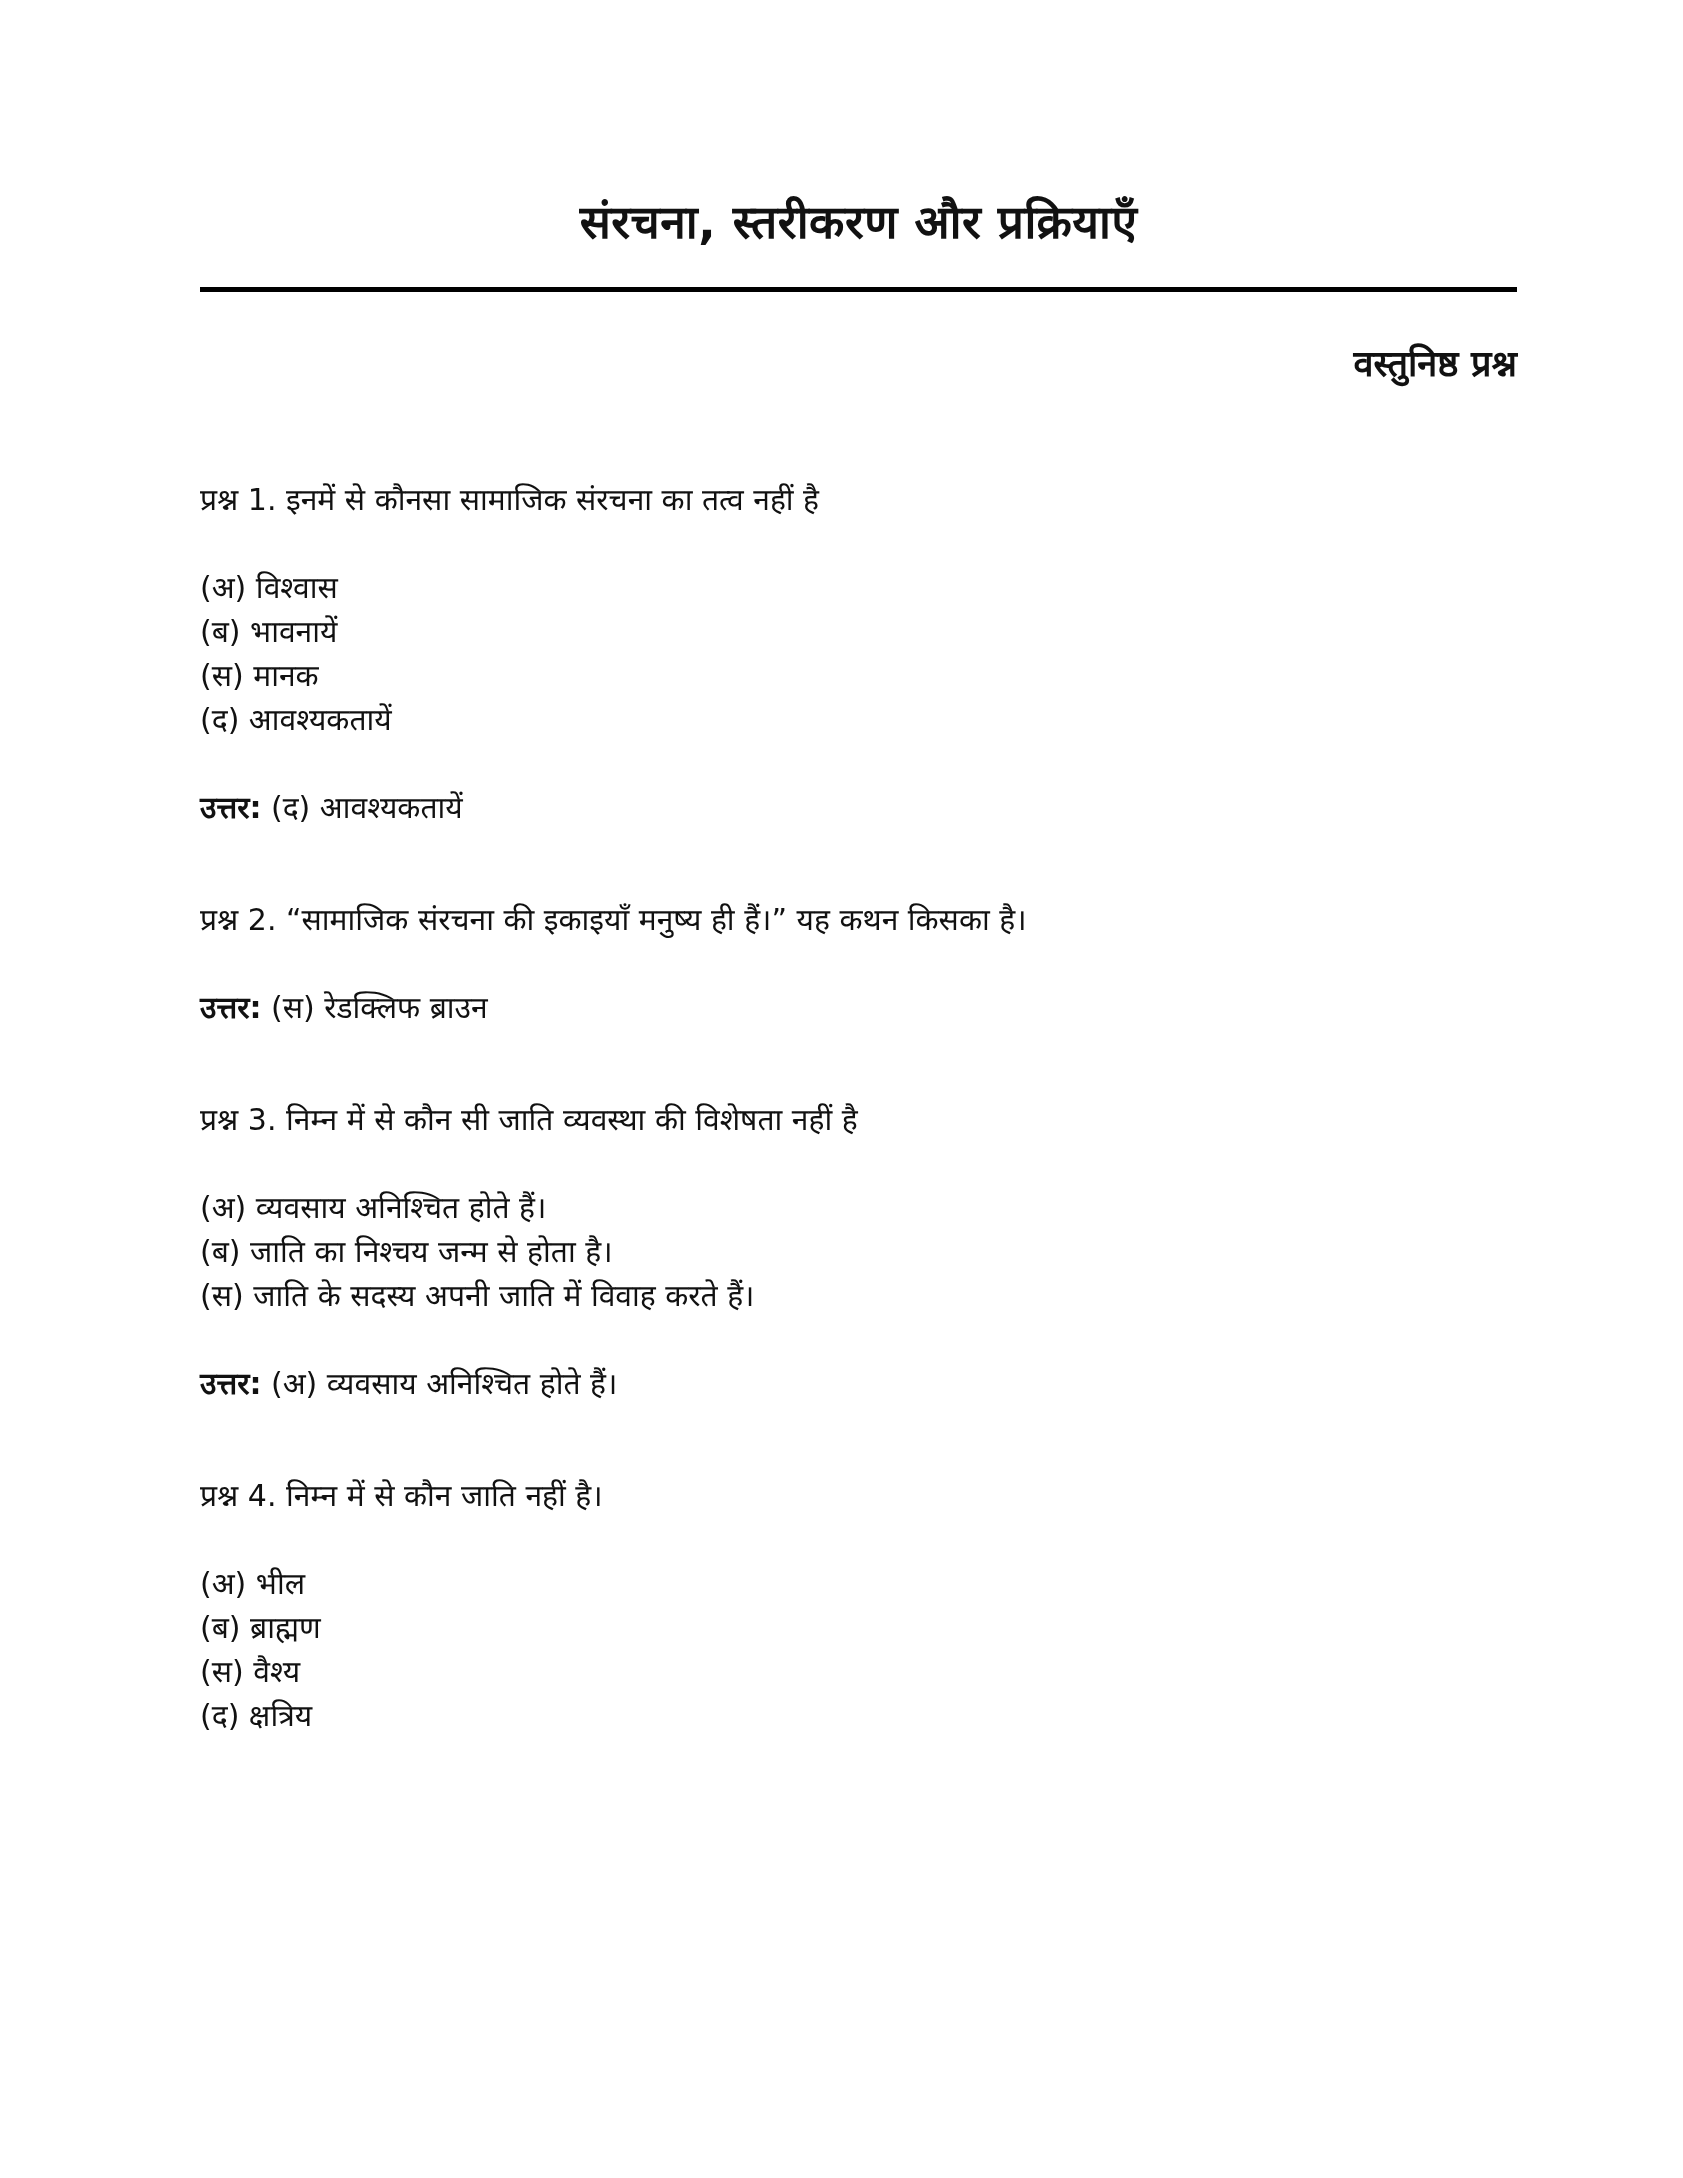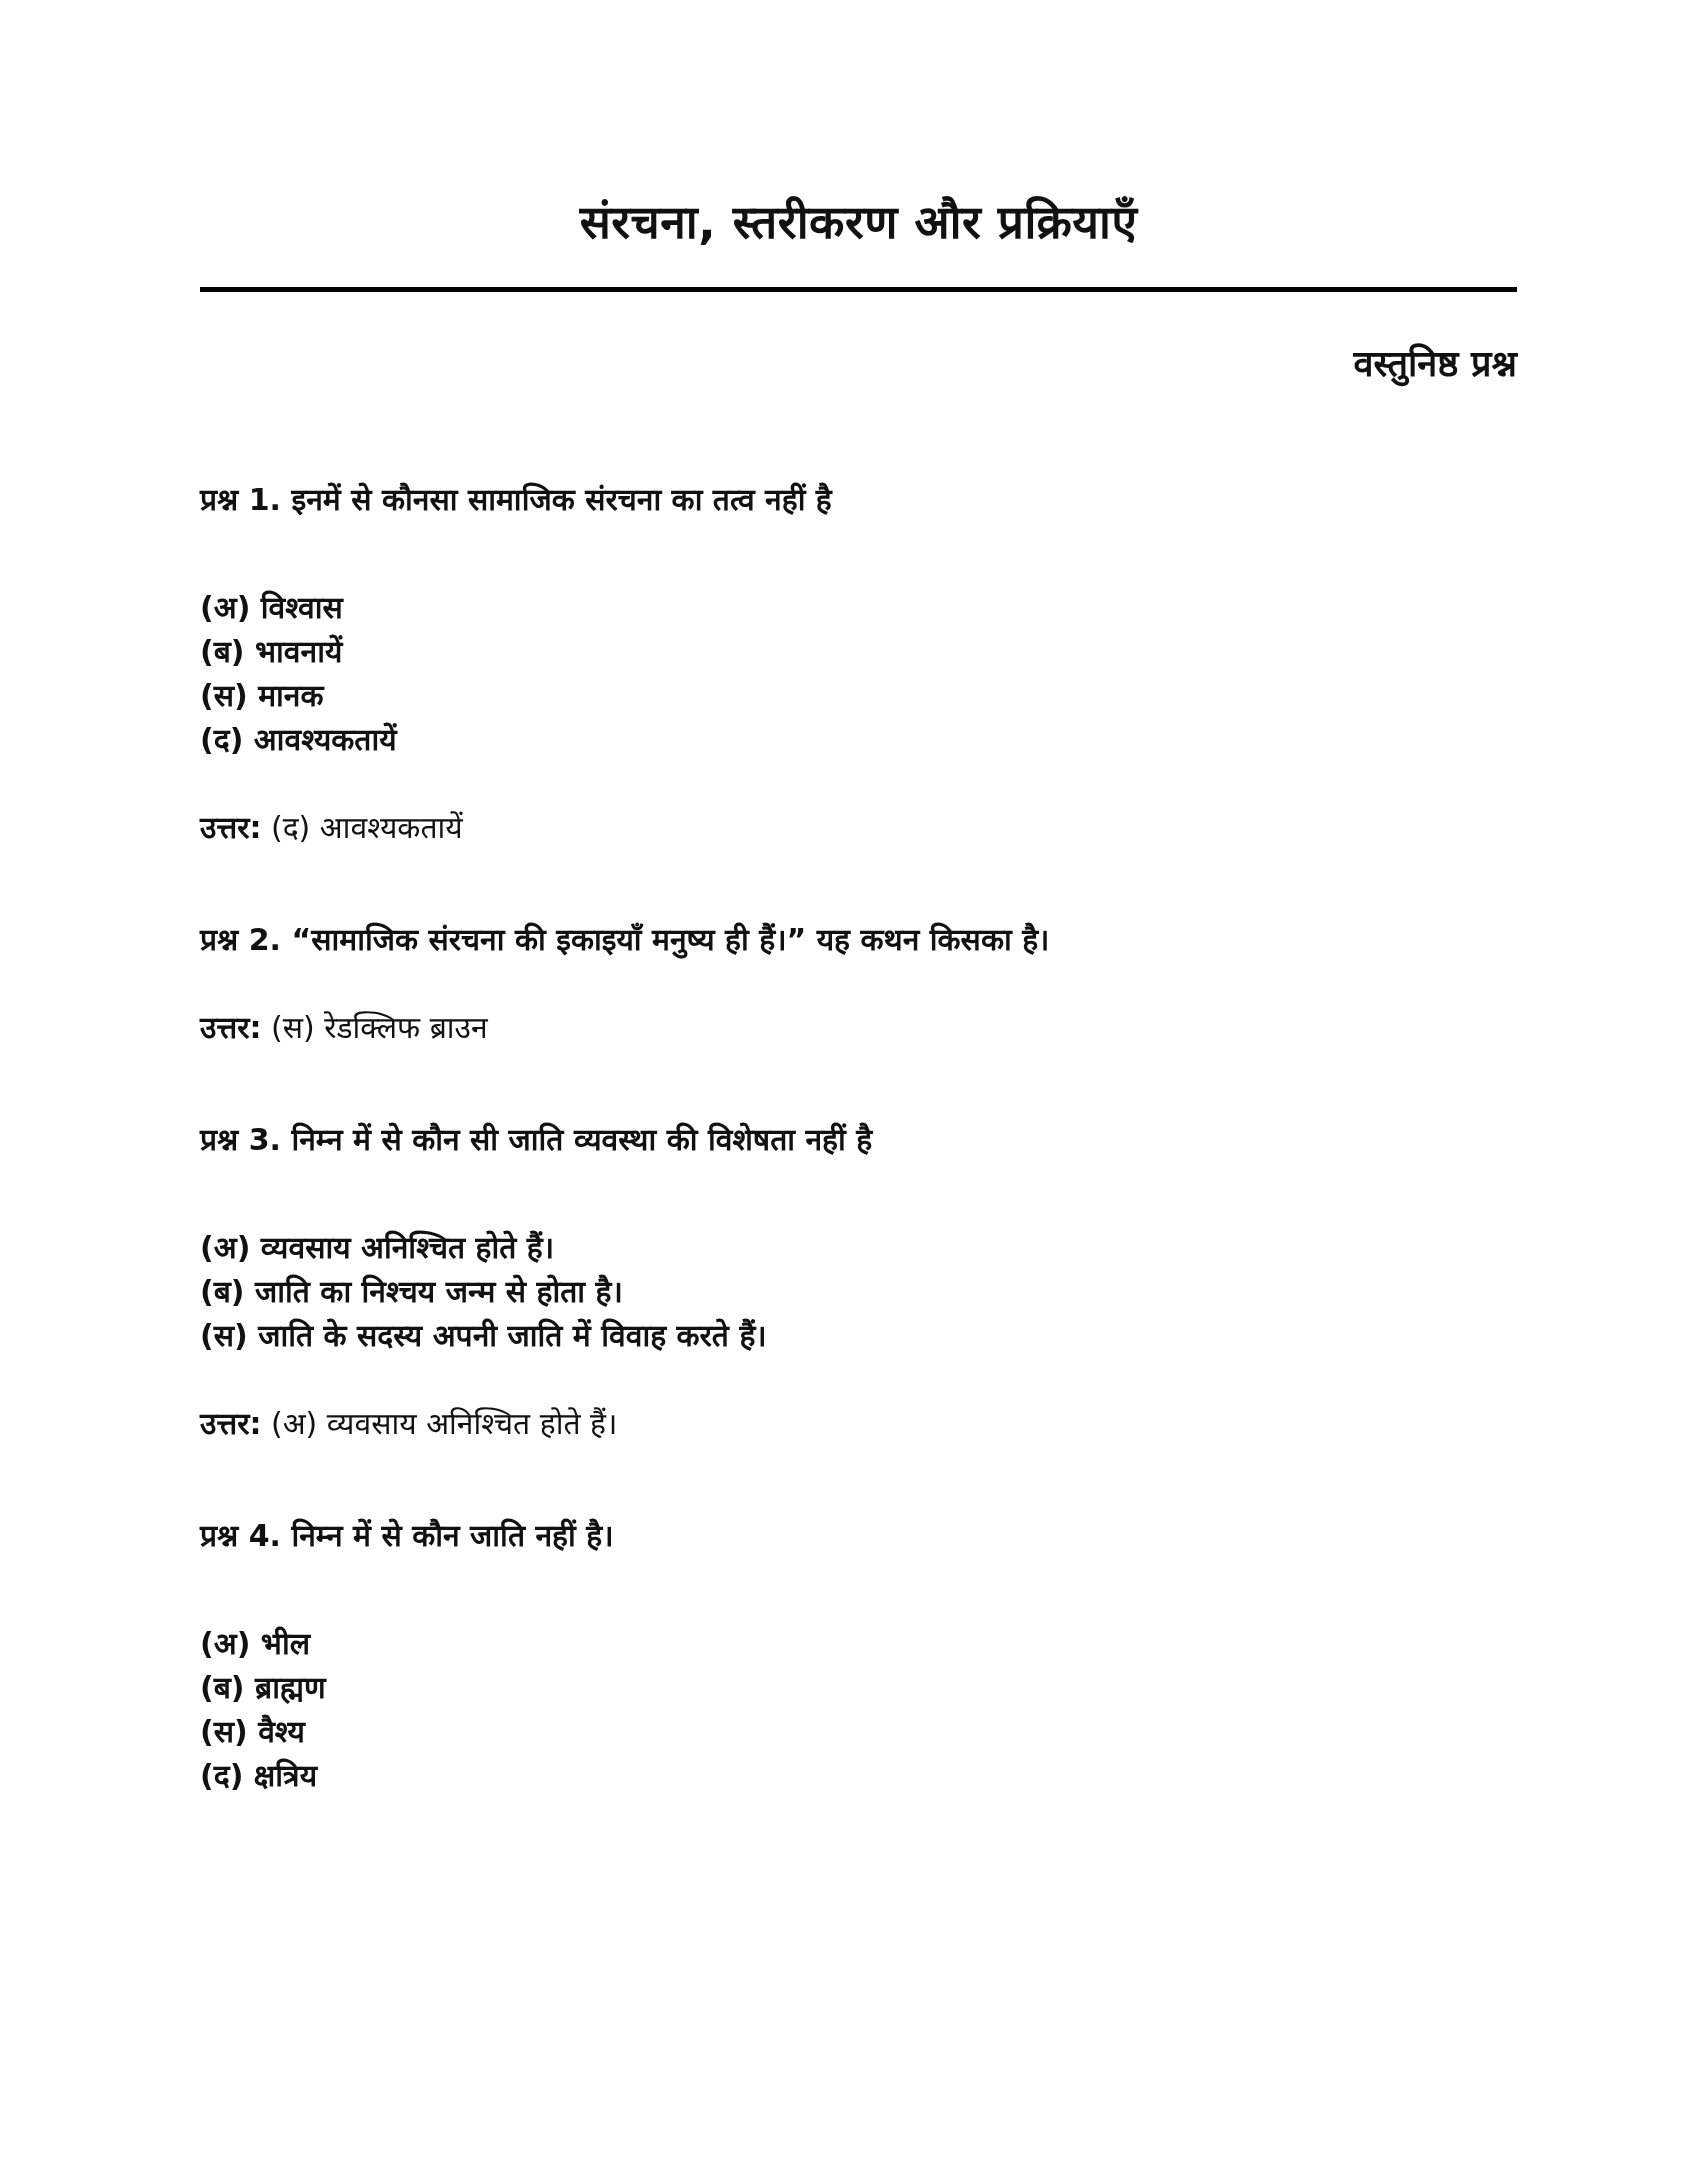--- a/index.html
+++ b/index.html
@@ -41,28 +41,27 @@
     font-weight: 700;
     text-align: right;
   }
   .questions {
     margin-top: 89px;
     font-size: 30px;
     line-height: 44px;
   }
   .question-heading {
     margin: 68px 0 0 0;
-    font-weight: 700;
+    font-weight: 400;
   }
   .qa-block:first-child .question-heading {
     margin-top: 0;
   }
   .options {
-    margin-top: 64px;
-    font-weight: bold;
+    margin-top: 44px;
   }
   .option {
     line-height: 44px;
   }
   .answer {
     margin: 44px 0 0 0;
   }
   .answer-label {
     font-weight: 700;
   }

